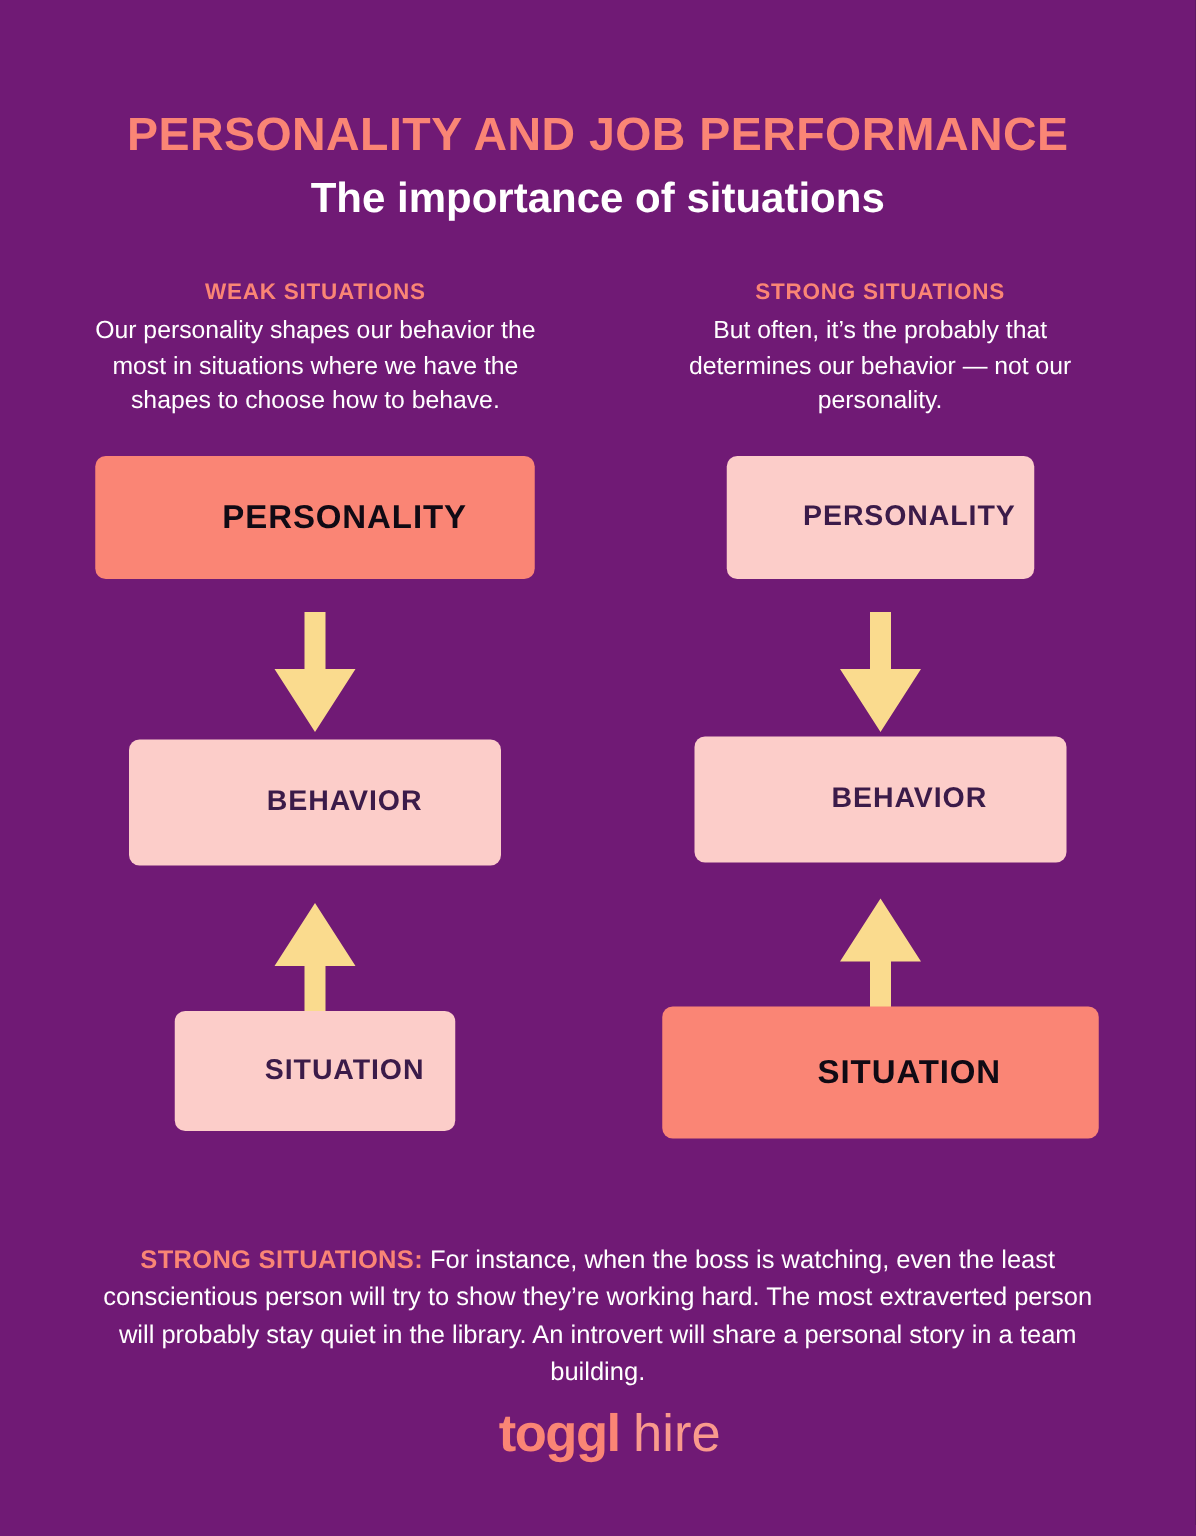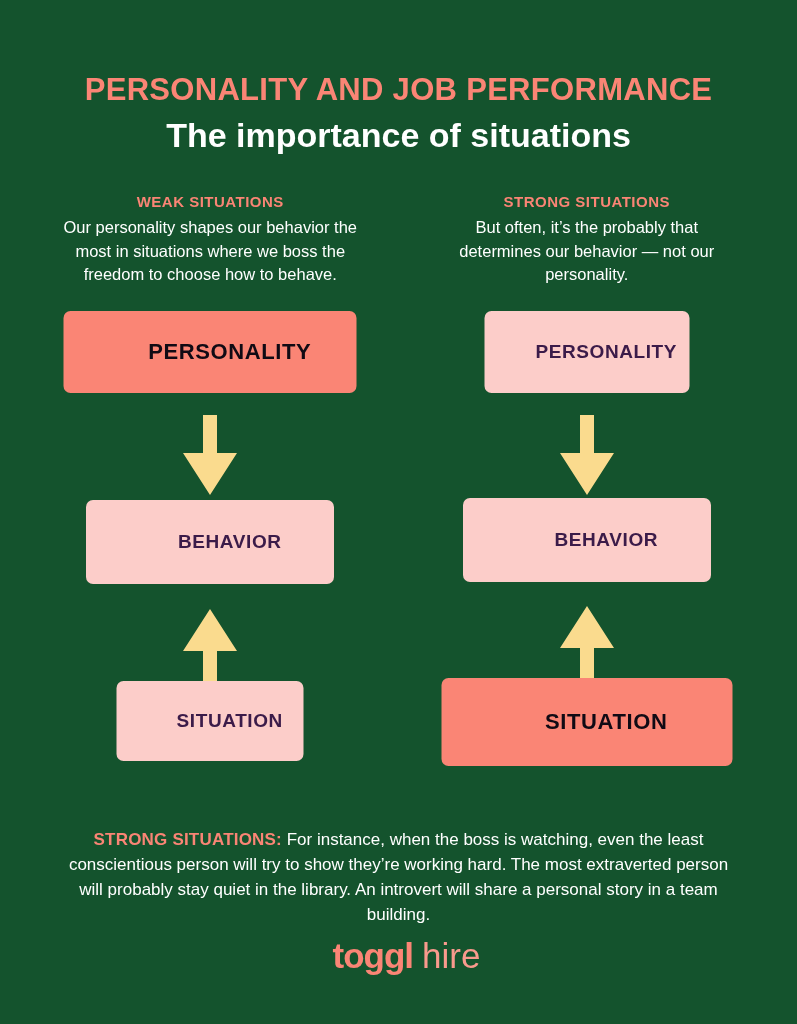--- a/index.html
+++ b/index.html
@@ -11,40 +11,40 @@
     height: 1024px;
     background: #2E143A;
     font-family: "Liberation Sans", sans-serif;
     overflow: hidden;
   }
 
   .poster {
     position: relative;
     width: 797px;
     height: 1024px;
-    background: #14532d;
+    background: #701a75;
   }
 
   
   .header {
     padding-top: 72px;
     text-align: center;
   }
   .title-main {
     color: #FA8575;
     font-size: 31px;
     font-weight: bold;
     letter-spacing: 0.3px;
     line-height: 1.15;
     margin: 0;
     text-transform: uppercase;
   }
   .title-sub {
     color: #FFFFFF;
-    font-size: 34px;
+    font-size: 28px;
     font-weight: bold;
     line-height: 1.2;
     margin: 7px 0 0 0;
   }
 
   
   .columns {
     display: flex;
     margin-top: 38px;
     padding: 0 22px;
@@ -189,21 +189,21 @@
 
   <div class="header">
     <h1 class="title-main">PERSONALITY AND JOB PERFORMANCE</h1>
     <h2 class="title-sub">The importance of situations</h2>
   </div>
 
   <div class="columns">
 
     <div class="column">
       <div class="col-heading">WEAK SITUATIONS</div>
-      <p class="col-desc">Our personality shapes our behavior the most in situations where we boss the freedom to choose how to behave.</p>
+      <p class="col-desc">Our personality shapes our behavior the most in situations where we have the shapes to choose how to behave.</p>
 
       <div class="flow flow-left">
         <div class="node strong n-personality">
           <span class="node-label">PERSONALITY</span>
         </div>
 
         <div class="arrow arrow-down">
           <svg width="56" height="82" viewBox="0 0 56 82" xmlns="http://www.w3.org/2000/svg">
             <polygon points="21,0 35,0 35,38 55,38 28,80 1,38 21,38" fill="#FADB8E"></polygon>
           </svg>

